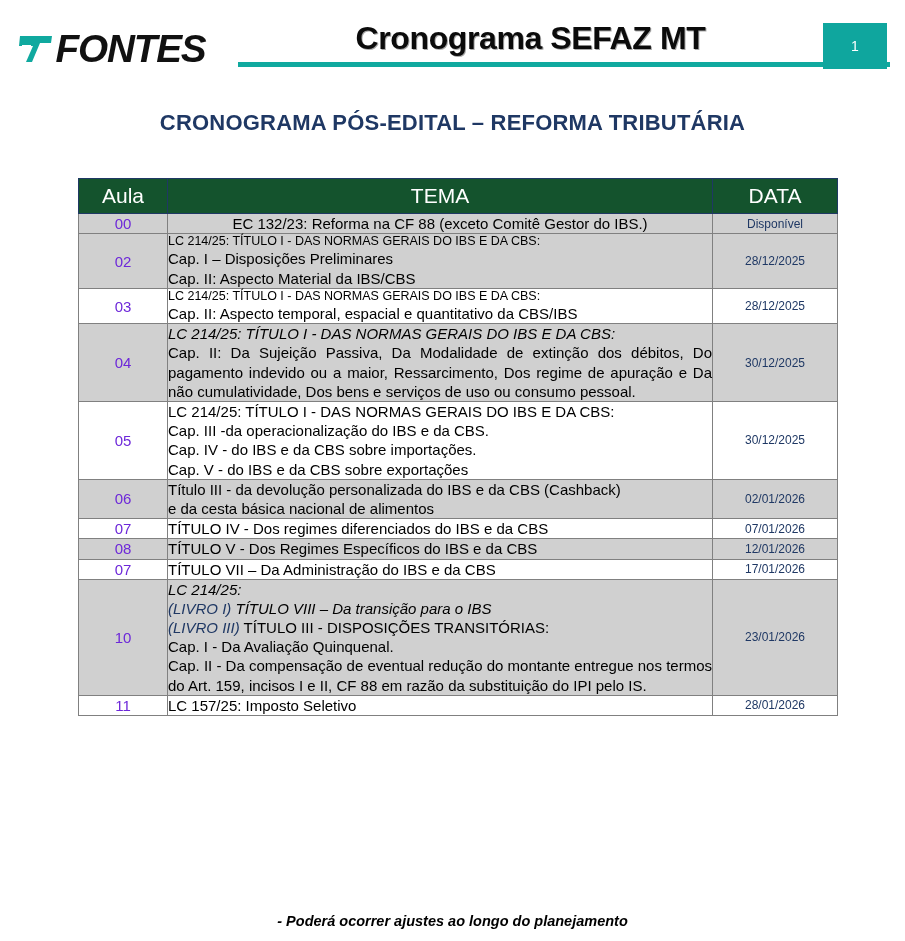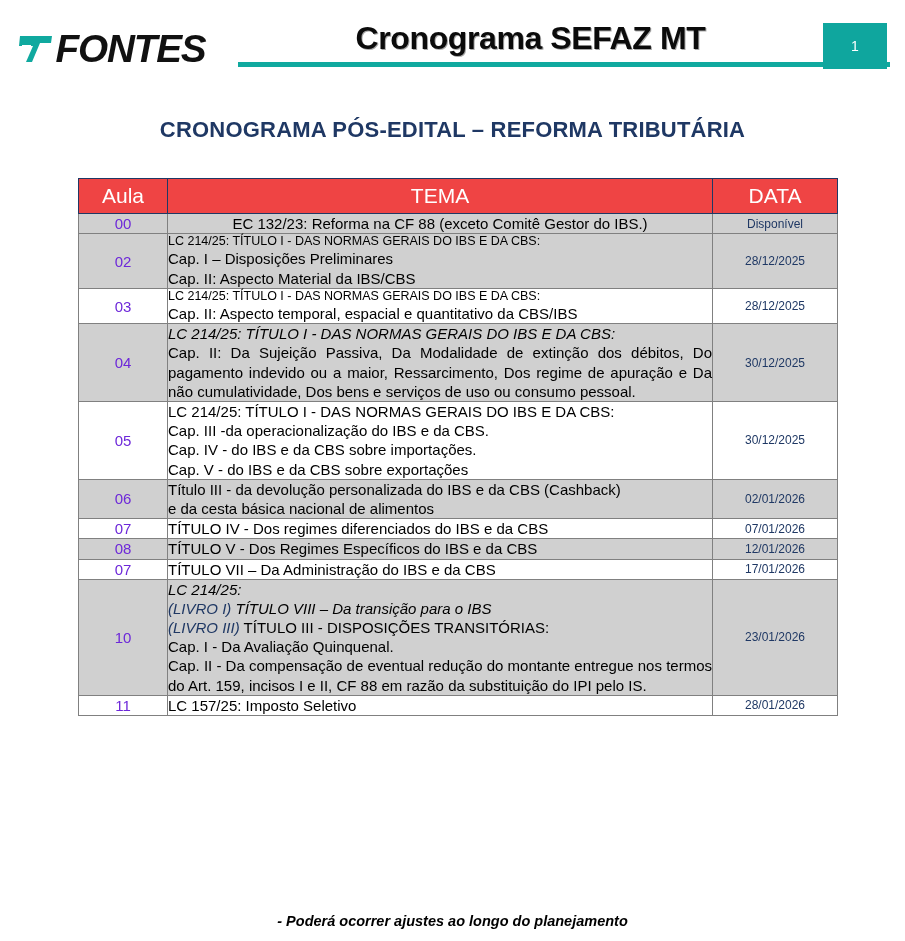--- a/index.html
+++ b/index.html
@@ -81,21 +81,21 @@
     font-size: 14px;
     display: flex;
     align-items: center;
     justify-content: center;
   }
 
   
   .deck-subtitle {
     position: absolute;
     left: 0;
-    top: 117px;
+    top: 110px;
     width: 905px;
     text-align: center;
     font-size: 22px;
     font-weight: bold;
     color: #1F3864;
     letter-spacing: 0.2px;
   }
 
   
   .schedule-wrap {
@@ -113,21 +113,21 @@
   table.schedule col.c-tema  { width: 545px; }
   table.schedule col.c-data  { width: 125px; }
 
   table.schedule th,
   table.schedule td {
     border: 1px solid #808080;
     vertical-align: middle;
     padding: 0;
   }
   table.schedule thead th {
-    background: #ef4444;
+    background: #14532d;
     color: #ffffff;
     font-weight: normal;
     font-size: 21px;
     height: 34px;
     text-align: center;
     border-color: #1F3864;
   }
   td.aula {
     text-align: center;
     font-size: 15px;

